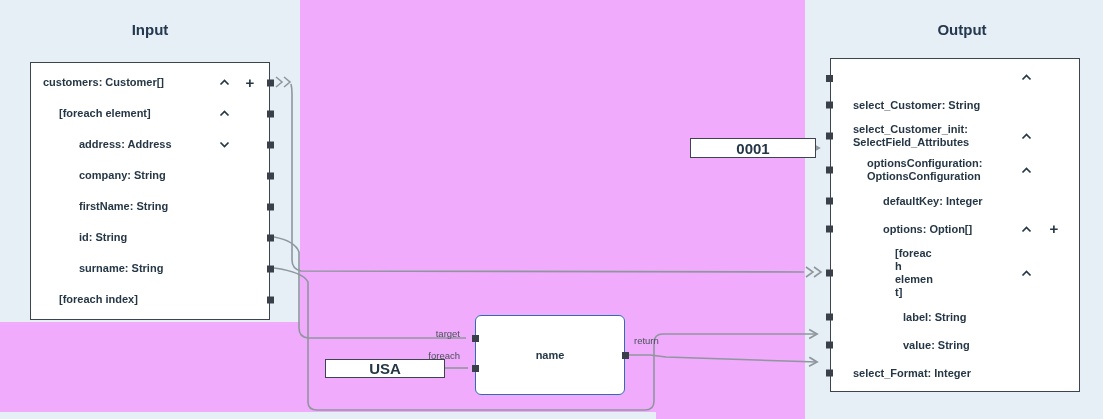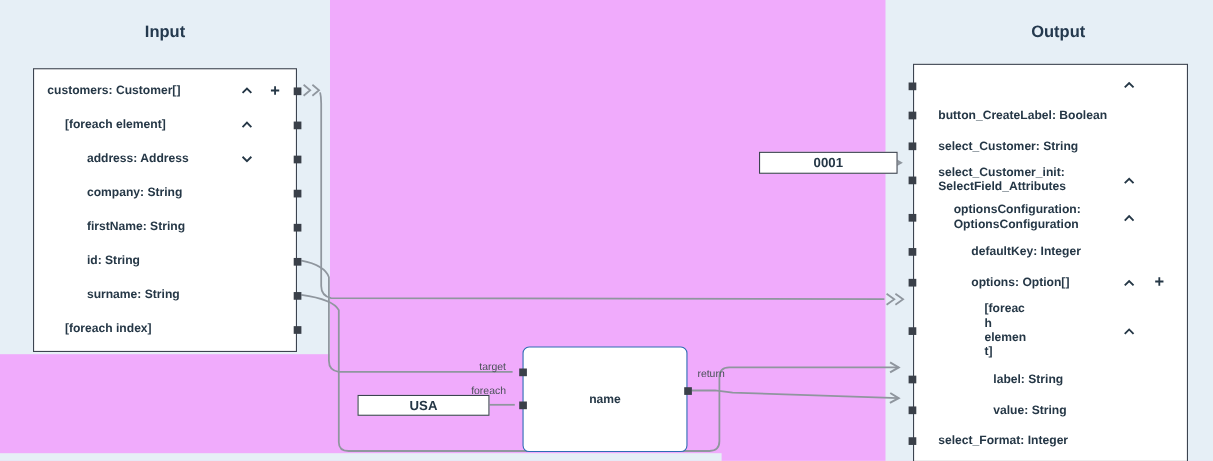--- a/index.html
+++ b/index.html
@@ -45,25 +45,25 @@
   .input-box  .plus    { right: 12px; }
   .output-box .chevron { right: 46px; }
   .output-box .plus    { right: 18px; }
   .plus { font-size: 15px; font-weight: 900; color: #253746; line-height: 14px; }
 
   .port { position: absolute; width: 7px; height: 7px; background: #3a4049; top: 50%; transform: translateY(-50%); z-index: 11; }
   .port.right-side { right: -5px; }
   .port.left-side  { left: -5px; }
   .output-box .tree-row:first-child .port { top: 12px; transform: none; }
 
-  .const-box { position: absolute; background: #fff; border: 1.5px solid #3c4450; display: flex; align-items: center; justify-content: center; font-size: 12px; font-weight: bold; color: #253746; z-index: 10; }
+  .const-box { position: absolute; background: #fff; border: 1.5px solid #3c4450; display: flex; align-items: center; justify-content: center; font-size: 15px; font-weight: bold; color: #253746; z-index: 10; }
   .const-0001 { left: 690px; top: 138px; width: 126px; height: 20px; }
   .const-usa  { left: 325px; top: 359px; width: 120px; height: 19px; }
 
-  .func-box { position: absolute; left: 475px; top: 315px; width: 150px; height: 96px; background: #fff; border: 1.5px solid #2e6db4; border-radius: 6px; z-index: 10; display: flex; align-items: center; justify-content: center; font-size: 11px; font-weight: bold; color: #253746; }
+  .func-box { position: absolute; left: 475px; top: 315px; width: 150px; height: 80px; background: #fff; border: 1.5px solid #2e6db4; border-radius: 6px; z-index: 10; display: flex; align-items: center; justify-content: center; font-size: 11px; font-weight: bold; color: #253746; }
   .func-port { position: absolute; width: 7px; height: 7px; background: #3a4049; z-index: 11; }
   .func-port.target { left: -4.5px; top: 19px; }
   .func-port.format { left: -4.5px; top: 49px; }
   .func-port.return { right: -4.5px; top: 36px; }
 
   .port-label { position: absolute; font-size: 9.5px; font-weight: normal; color: #4a5158; z-index: 6; }
   .target-label { left: 420px; top: 328px; width: 40px; text-align: right; }
   .format-label { left: 420px; top: 350px; width: 40px; text-align: right; }
   .return-label { left: 634px; top: 335px; }
 
@@ -160,24 +160,20 @@
       <div class="tree-row indent-0">
         <span class="port left-side"></span>
         <span class="chevron">
           <svg width="11" height="7" viewBox="0 0 11 7">
             <polyline points="1.5,5.5 5.5,1.5 9.5,5.5" fill="none" stroke="#253746" stroke-width="1.7"></polyline>
           </svg>
         </span>
       </div>
       <div class="tree-row indent-1">
         <span class="port left-side"></span>
-        <span class="row-label">button_CreateLabel: Boolean</span>
-      </div>
-      <div class="tree-row indent-1">
-        <span class="port left-side"></span>
         <span class="row-label">select_Customer: String</span>
       </div>
       <div class="tree-row indent-1">
         <span class="port left-side"></span>
         <span class="row-label">select_Customer_init: SelectField_Attributes</span>
         <span class="chevron">
           <svg width="11" height="7" viewBox="0 0 11 7">
             <polyline points="1.5,5.5 5.5,1.5 9.5,5.5" fill="none" stroke="#253746" stroke-width="1.7"></polyline>
           </svg>
         </span>

